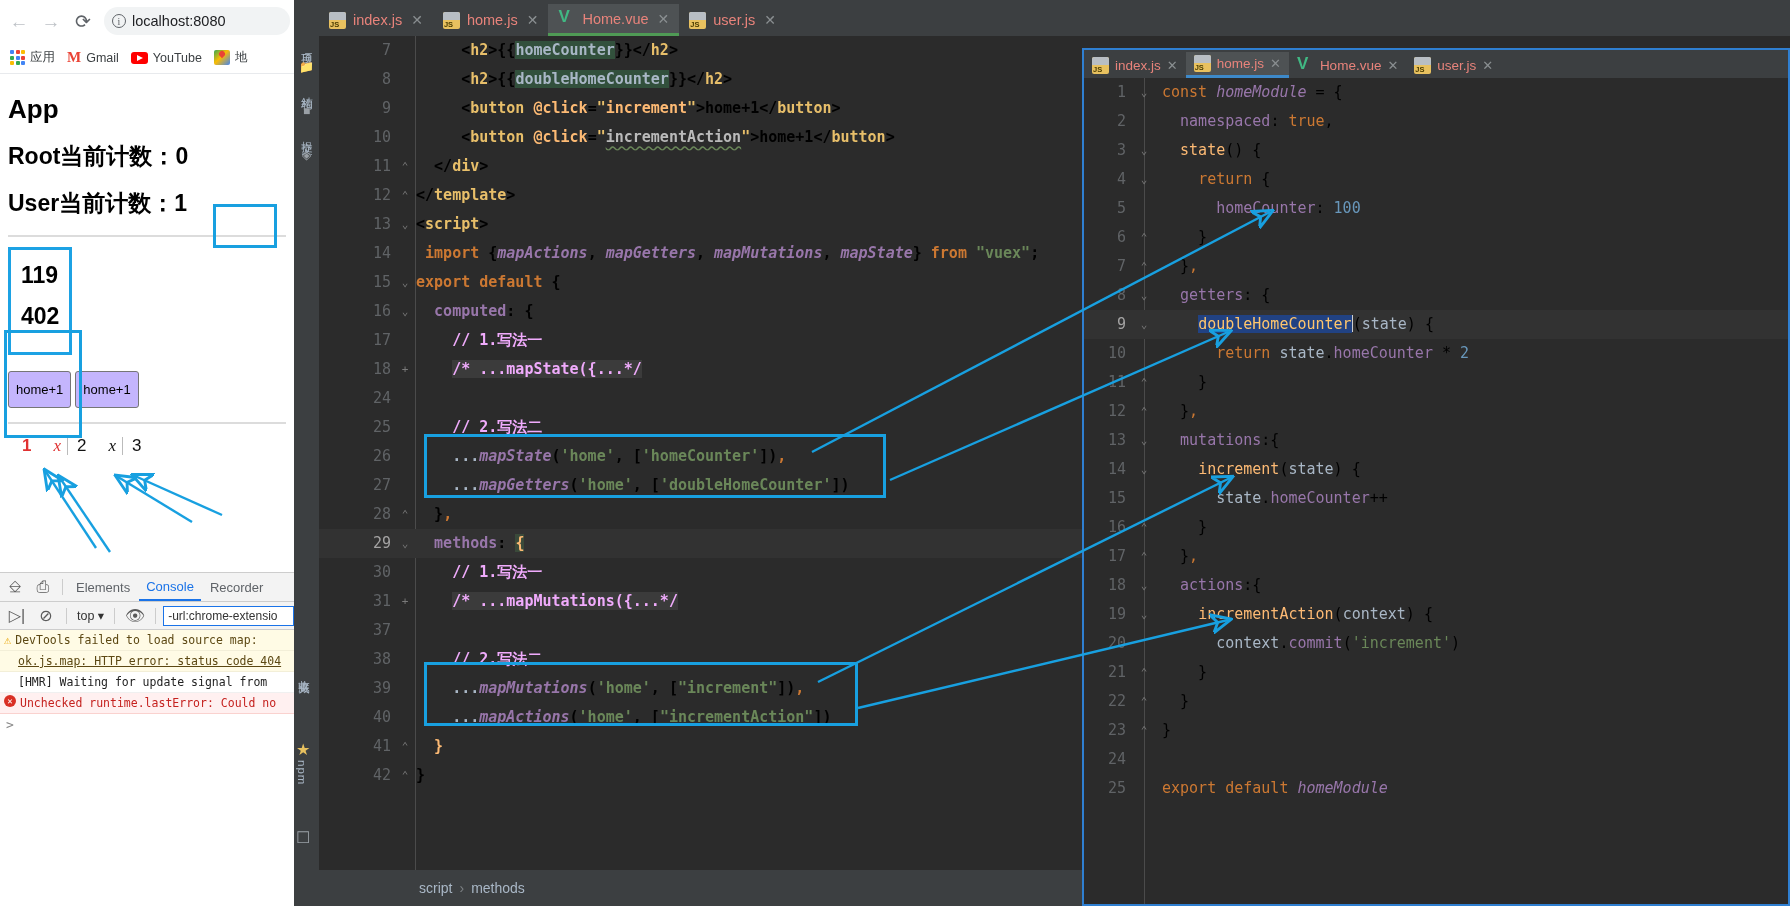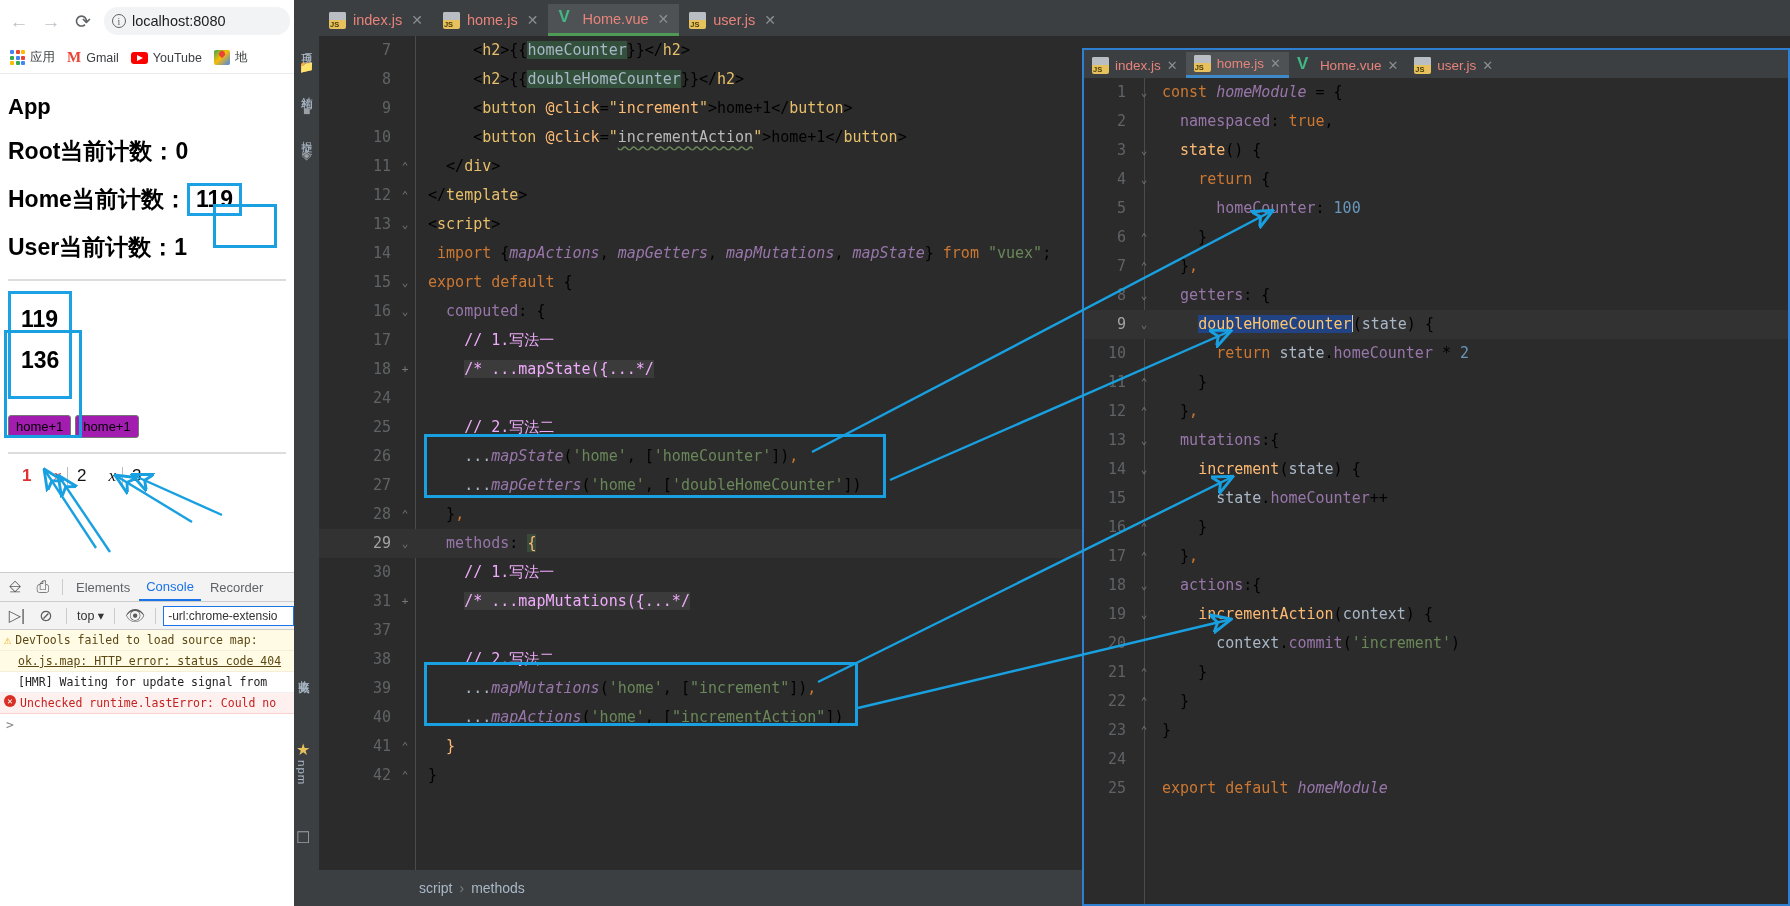--- a/index.html
+++ b/index.html
@@ -50,32 +50,32 @@
   .yt-ic { width: 17px; height: 12px; background: #ff0000; border-radius: 3px; position: relative; }
   .yt-ic::after { content: ""; position: absolute; left: 6px; top: 3px;
     border-left: 6px solid #fff; border-top: 3px solid transparent; border-bottom: 3px solid transparent; }
   .map-ic { width: 16px; height: 15px; background: linear-gradient(135deg,#34a853 0%,#fbbc04 45%,#4285f4 100%);
             border-radius: 2px; position: relative; }
   .map-ic::after { content:""; position:absolute; left:5px; top:1px; width:6px; height:6px;
             background:#ea4335; border-radius:50% 50% 50% 0; transform: rotate(-45deg); }
 
   
   .page { padding: 8px 8px 0 8px; background: #fff; height: 510px; position: relative; }
-  .page h1 { font-size: 22px; font-weight: bold; color: #000; margin: 12px 0 14px 0; font-family: "Liberation Sans", sans-serif;}
+  .page h1 { font-size: 26px; font-weight: bold; color: #000; margin: 12px 0 14px 0; font-family: "Liberation Sans", sans-serif;}
   .page h2 { font-size: 23px; font-weight: bold; color: #000; margin: 16px 0 16px 0; }
   .hl-box { display: inline-block; border: 3px solid #1ca2e4; padding: 0 6px; }
   .hr { border: none; border-top: 2px solid #dcdcdc; margin: 14px 0 10px 0; }
   .counter-box {
     border: 3px solid #1ca2e4; display: inline-block; padding: 4px 10px 8px 10px;
   }
   .counter-box h2 { font-size: 23px; font-weight: bold; margin: 8px 0 14px 0; }
   .btnrow { margin-top: 16px; display: flex; gap: 4px; }
   .gbtn {
     font-family: "Liberation Sans", sans-serif; font-size: 13px; color: #000;
-    background: #a21caf; border: 1px solid #767676; border-radius: 3px; padding: 3px 7px;
+    background: #c4b5fd; border: 1px solid #767676; border-radius: 3px; padding: 10px 7px;
   }
   .pager { display: flex; align-items: center; gap: 0; margin-top: 12px; font-size: 17px; padding-left: 14px;}
   .pager .pg { padding: 0 22px 0 0; }
   .pager .num-red { color: #e03131; font-weight: bold; }
   .pager .x { color: #e03131; font-style: italic; font-family: "Liberation Serif", serif; padding-right: 6px;}
   .pager .x.blk { color: #111; }
   .pager .sep { border-left: 1px solid #bbb; height: 18px; margin-right: 9px; }
   .pager .num { color: #111; font-weight: normal; }
 
   
@@ -131,21 +131,21 @@
                    color:#41b883; font-family:"Liberation Sans",sans-serif; line-height:1;}
 
   .editor { position: absolute; left: 25px; top: 36px; right: 0; bottom: 36px;
             background: #2b2b2b; overflow: hidden; }
   .gutterline { position:absolute; left: 96px; top:0; bottom:0; width:1px; background:#4b4b4b; }
   .code { font-family: "DejaVu Sans Mono", monospace; font-size: 15px; line-height: 29px;
           white-space: pre; }
   .ln { position: absolute; left: 0; width: 72px; text-align: right; color: #606366; }
   .ln.cur { color: #a4a3a3; }
   .fold { position: absolute; left: 78px; width: 16px; text-align:center; color:#7a7a7a; font-size: 11px; }
-  .src { position: absolute; left: 100px; }
+  .src { position: absolute; left: 88px; font-weight: bold; }
   .row { position: absolute; left: 0; right: 0; height: 29px; }
   .row.cur { background: #323232; }
 
   
   .k   { color: #cc7832; }           
   .tag { color: #e8bf6a; }           
   .attr{ color: #bababa; }
   .str { color: #6a8759; }
   .num { color: #6897bb; }
   .fn  { color: #fdba74; }
@@ -229,26 +229,25 @@
       </div>
       <div class="bm">
         <span class="map-ic"></span>
         <span class="lbl">地</span>
       </div>
     </div>
 
     <div class="page">
       <h1>App</h1>
       <h2><span>Root当前计数：</span><span>0</span></h2>
-      <h2><span>Home当前计数：</span><span class="hl-box">119</span></h2>
       <h2><span>User当前计数：</span><span>1</span></h2>
       <hr class="hr">
       <div class="counter-box">
         <h2>119</h2>
-        <h2>136</h2>
+        <h2>402</h2>
       </div>
       <div class="btnrow">
         <button class="gbtn">home+1</button>
         <button class="gbtn">home+1</button>
       </div>
       <hr class="hr">
       <div class="pager">
         <span class="pg num-red">1</span>
         <span class="x">x</span>
           <span class="sep"></span>

